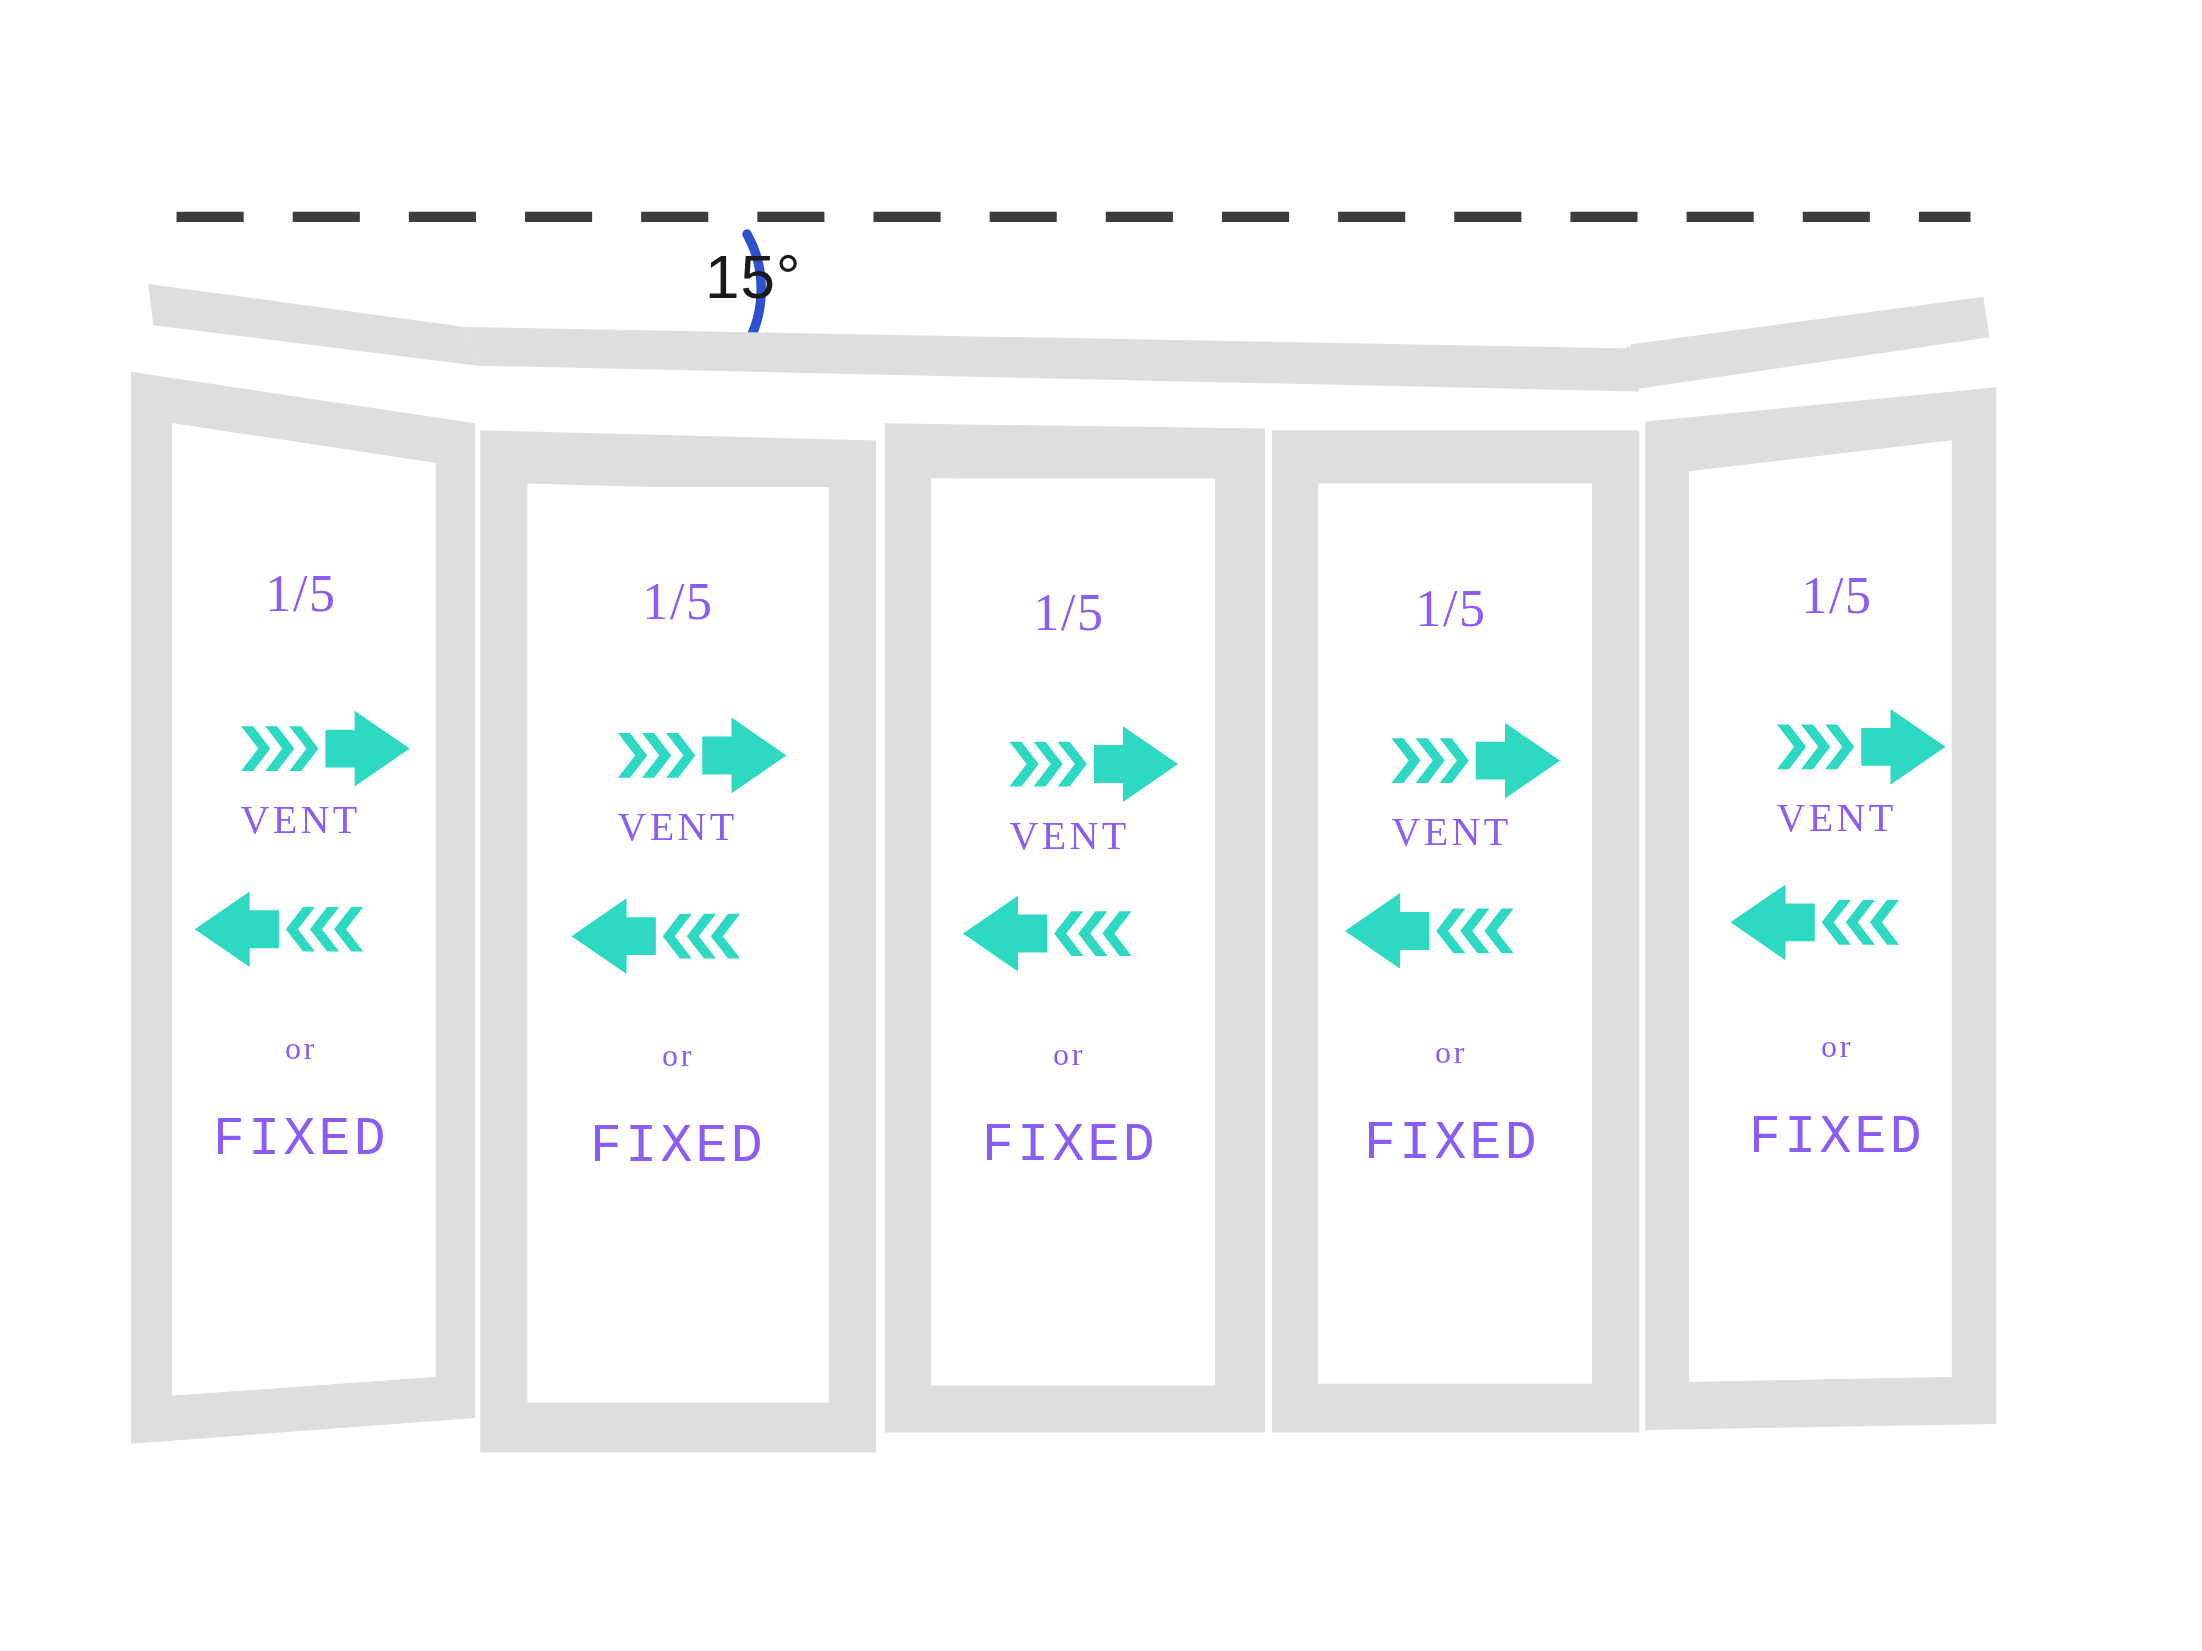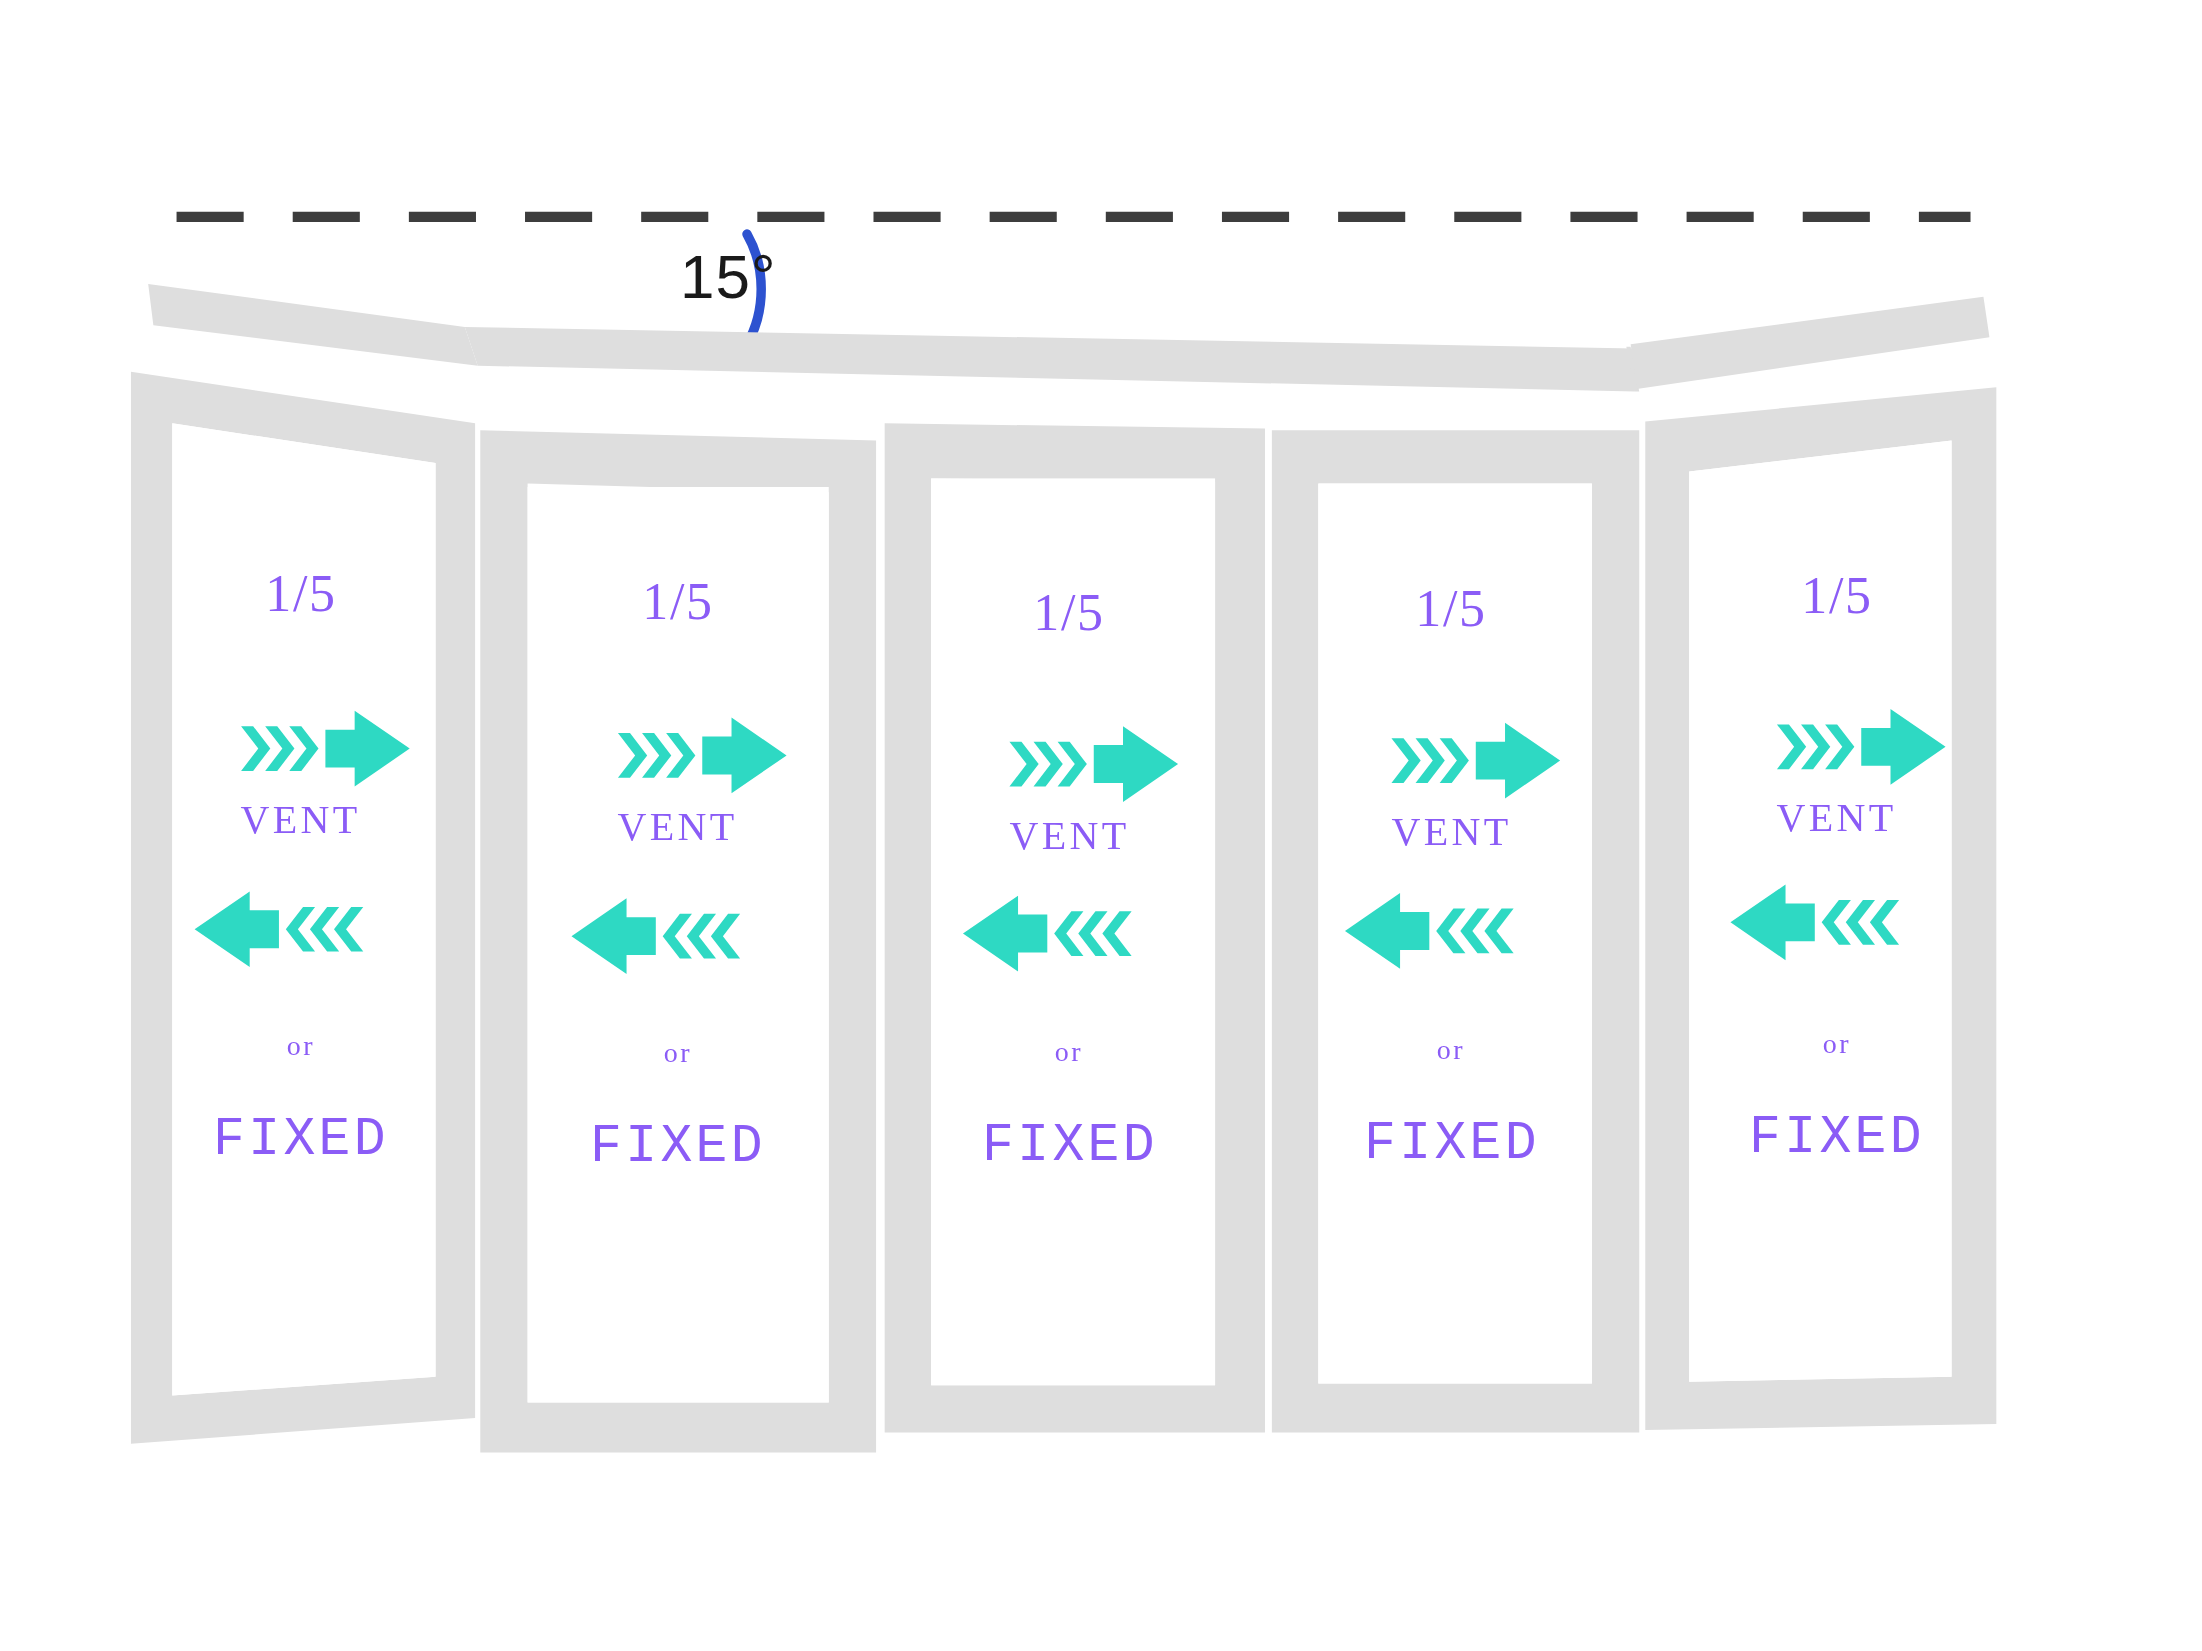--- a/index.html
+++ b/index.html
@@ -34,21 +34,21 @@
   .lbl-fraction {
     font-size: 52px;
     letter-spacing: 1.7px;
   }
   .lbl-vent {
     font-size: 40px;
     letter-spacing: 3.4px;
     font-family: Liberation Serif, serif;
   }
   .lbl-or {
-    font-size: 28px;
+    font-size: 32px;
     letter-spacing: 2.6px;
   }
   .lbl-fixed {
     font-size: 53px;
     letter-spacing: 3.4px;
     font-family: Liberation Mono, monospace;
   }
   .angle-text {
     position: absolute;
     font-family: "Liberation Sans", "DejaVu Sans", sans-serif;
@@ -143,21 +143,21 @@
     <use href="#arrow-right-glyph" x="1229" y="888"></use>
     <use href="#arrow-left-glyph" x="1259" y="1085"></use>
 
     <use href="#arrow-right-glyph" x="1673" y="884"></use>
     <use href="#arrow-left-glyph" x="1703" y="1082"></use>
 
     <use href="#arrow-right-glyph" x="2121" y="868"></use>
     <use href="#arrow-left-glyph" x="2151" y="1072"></use>
   </svg>
 
-  <div class="angle-text" style="left:680px; top:241px;">15°</div>
+  <div class="angle-text" style="left:705px; top:241px;">15°</div>
 
   <div class="panel-label lbl-fraction" style="left:215px; top:568px; width:172px;">1/5</div>
   <div class="panel-label lbl-vent" style="left:163px; top:800px; width:275px;">VENT</div>
   <div class="panel-label lbl-or" style="left:215px; top:1032px; width:172px;">or</div>
   <div class="panel-label lbl-fixed" style="left:146px; top:1114px; width:310px;">FIXED</div>
 
   <div class="panel-label lbl-fraction" style="left:592px; top:576px; width:172px;">1/5</div>
   <div class="panel-label lbl-vent" style="left:540px; top:807px; width:275px;">VENT</div>
   <div class="panel-label lbl-or" style="left:592px; top:1039px; width:172px;">or</div>
   <div class="panel-label lbl-fixed" style="left:523px; top:1121px; width:310px;">FIXED</div>

